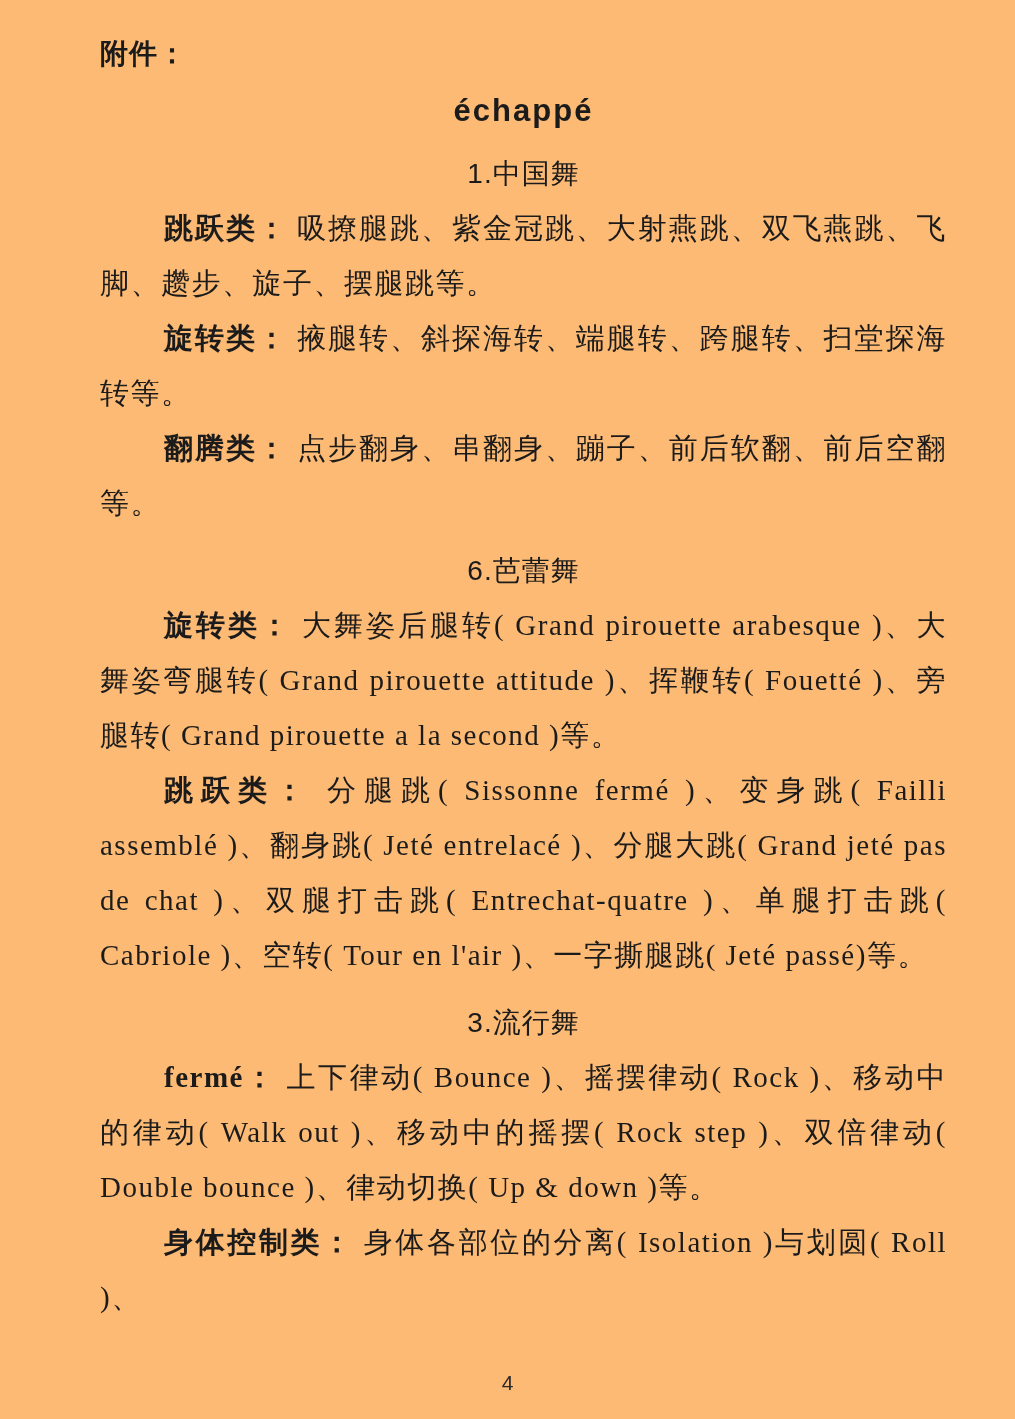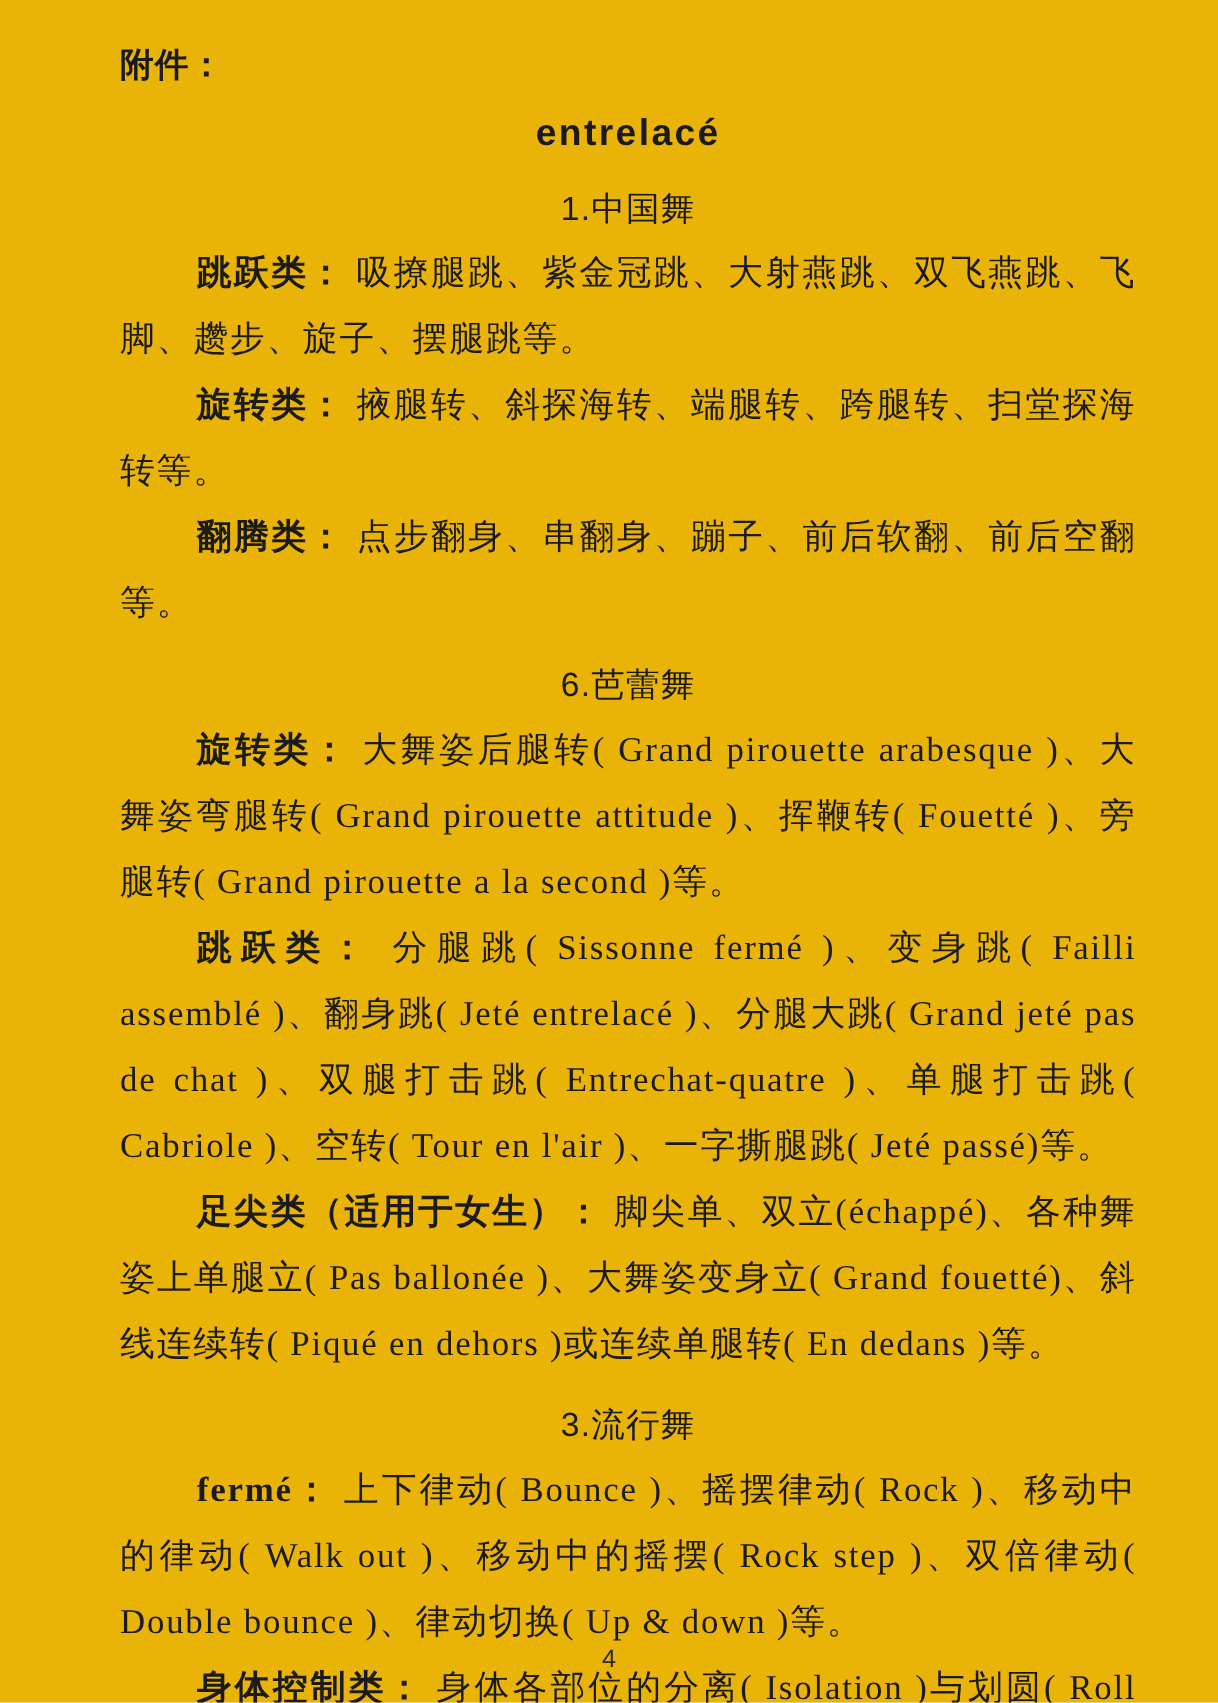--- a/index.html
+++ b/index.html
@@ -6,21 +6,21 @@
   html, body {
     margin: 0;
     padding: 0;
     background: #ffffff;
   }
   .page {
     position: relative;
     width: 1015px;
     height: 1419px;
     margin: 0 auto;
-    background: #eab308;
+    background: #fdba74;
     color: #1b1b1b;
     box-sizing: border-box;
     padding: 34px 68px 0 100px;
     font-family: "Liberation Serif", "DejaVu Serif", serif;
     overflow: hidden;
   }
   .attachment {
     font-family: "Liberation Sans", "DejaVu Sans", sans-serif;
     font-weight: bold;
     font-size: 28px;
@@ -70,21 +70,21 @@
     color: #2a2a2a;
   }
 </style>
 </head>
 <body>
 
 <div class="page">
 
   <div class="attachment">附件：</div>
 
-  <h1 class="doc-title">entrelacé</h1>
+  <h1 class="doc-title">échappé</h1>
 
   <section>
     <h2 class="section-heading">1.中国舞</h2>
     <p class="entry">
       <span class="label">跳跃类：</span>
       <span class="text">吸撩腿跳、紫金冠跳、大射燕跳、双飞燕跳、飞脚、趱步、旋子、摆腿跳等。</span>
     </p>
     <p class="entry">
       <span class="label">旋转类：</span>
       <span class="text">掖腿转、斜探海转、端腿转、跨腿转、扫堂探海转等。</span>
@@ -98,24 +98,20 @@
   <section>
     <h2 class="section-heading">6.芭蕾舞</h2>
     <p class="entry">
       <span class="label">旋转类：</span>
       <span class="text">大舞姿后腿转( Grand pirouette arabesque )、大舞姿弯腿转( Grand pirouette attitude )、挥鞭转( Fouetté )、旁腿转( Grand pirouette a la second )等。</span>
     </p>
     <p class="entry">
       <span class="label">跳跃类：</span>
       <span class="text">分腿跳( Sissonne fermé )、变身跳( Failli assemblé )、翻身跳( Jeté entrelacé )、分腿大跳( Grand jeté pas de chat )、双腿打击跳( Entrechat-quatre )、单腿打击跳( Cabriole )、空转( Tour en l'air )、一字撕腿跳( Jeté passé)等。</span>
     </p>
-    <p class="entry">
-      <span class="label">足尖类（适用于女生）：</span>
-      <span class="text">脚尖单、双立(échappé)、各种舞姿上单腿立( Pas ballonée )、大舞姿变身立( Grand fouetté)、斜线连续转( Piqué en dehors )或连续单腿转( En dedans )等。</span>
-    </p>
   </section>
 
   <section>
     <h2 class="section-heading">3.流行舞</h2>
     <p class="entry">
       <span class="label">fermé：</span>
       <span class="text">上下律动( Bounce )、摇摆律动( Rock )、移动中的律动( Walk out )、移动中的摇摆( Rock step )、双倍律动( Double bounce )、律动切换( Up &amp; down )等。</span>
     </p>
     <p class="entry">
       <span class="label">身体控制类：</span>

